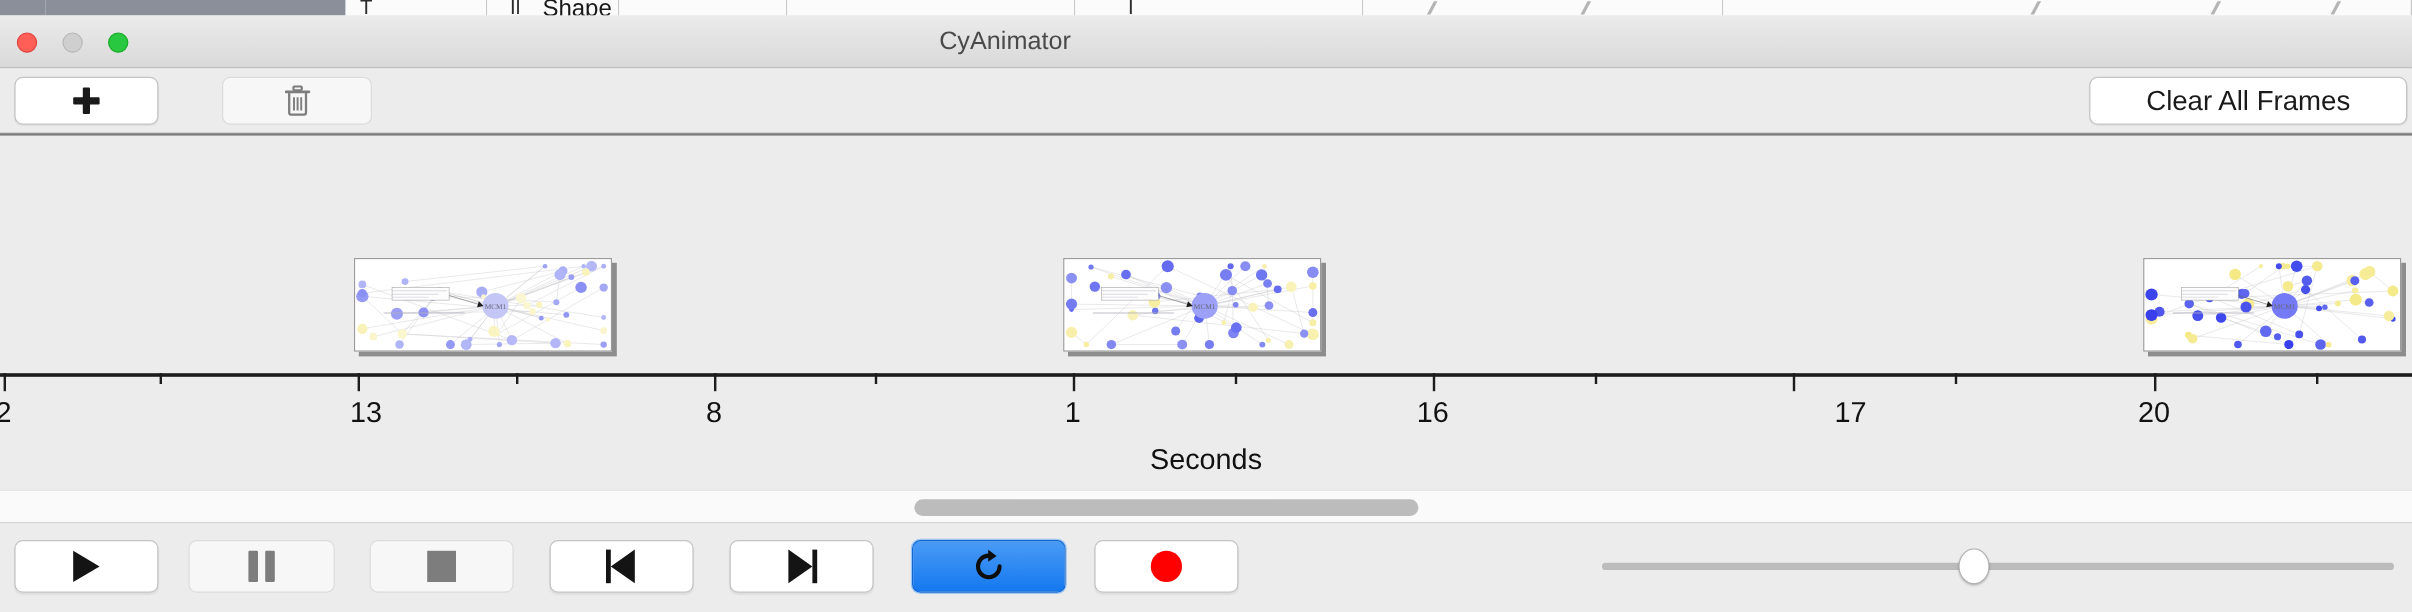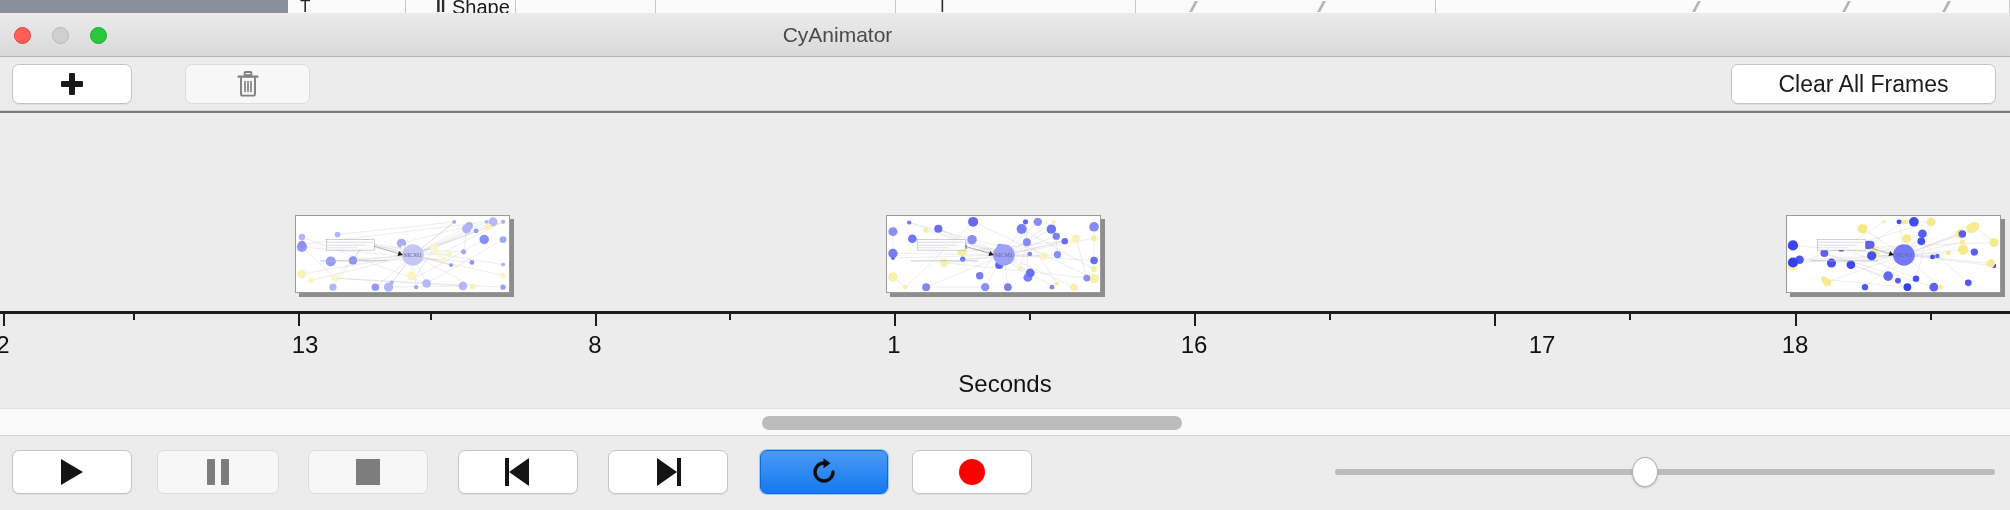--- a/index.html
+++ b/index.html
@@ -110,21 +110,21 @@
     cursor: pointer;
     user-select: none;
   }
   .btn-disabled {
     background: #f7f7f7;
     border-color: #dcdcdc;
     box-shadow: none;
   }
   .btn-add  { left: 12px; top: 7px; width: 120px; height: 40px; }
   .btn-del  { left: 185px; top: 7px; width: 125px; height: 40px; }
-  .btn-clear{ right: 14px; top: 7px; width: 265px; height: 40px;
+  .btn-clear{ right: 4px; top: 7px; width: 265px; height: 40px;
               font-size: 23px; color: #1b1b1b; }
 
   .plus-icon {
     position: relative;
     width: 24px; height: 24px;
   }
   .plus-icon::before, .plus-icon::after {
     content: "";
     position: absolute;
     background: #1a1a1a;
@@ -319,21 +319,21 @@
     <div class="bg-dark" style="left:0px;   width:38px;"></div>
     <div class="bg-dark" style="left:38px;  width:250px;"></div>
     <div class="bg-cell" style="left:288px; width:118px;"></div>
     <div class="bg-cell" style="left:406px; width:110px;"></div>
     <div class="bg-cell" style="left:516px; width:140px;"></div>
     <div class="bg-cell" style="left:656px; width:240px;"></div>
     <div class="bg-cell" style="left:896px; width:240px;"></div>
     <div class="bg-cell" style="left:1136px;width:300px;"></div>
     <div class="bg-cell" style="left:1436px;width:574px;"></div>
     <div class="bg-glyph" style="left:300px;">T</div>
-    <div class="bg-glyph" style="left:436px;font-weight:bold;">Il</div>
+    <div class="bg-glyph" style="left:425px;">Il</div>
     <div class="bg-glyph" style="left:940px;">I</div>
     <div class="bg-shape-text" style="left:452px;">Shape</div>
     <div class="bg-slash" style="left:1192px;"></div>
     <div class="bg-slash" style="left:1320px;"></div>
     <div class="bg-slash" style="left:1695px;"></div>
     <div class="bg-slash" style="left:1845px;"></div>
     <div class="bg-slash" style="left:1945px;"></div>
   </div>
 
   <div class="titlebar">
@@ -696,21 +696,21 @@
       <div class="tick-label" style="left: 305px;">13</div>
       <div class="tick tick-major" style="left: 595px;"></div>
       <div class="tick-label" style="left: 595px;">8</div>
       <div class="tick tick-major" style="left: 894px;"></div>
       <div class="tick-label" style="left: 894px;">1</div>
       <div class="tick tick-major" style="left: 1194px;"></div>
       <div class="tick-label" style="left: 1194px;">16</div>
       <div class="tick tick-major" style="left: 1494px;"></div>
       <div class="tick-label" style="left: 1542px;">17</div>
       <div class="tick tick-major" style="left: 1795px;"></div>
-      <div class="tick-label" style="left: 1795px;">18</div>
+      <div class="tick-label" style="left: 1795px;">20</div>
       <div class="tick tick-minor" style="left: 133px;"></div>
       <div class="tick tick-minor" style="left: 430px;"></div>
       <div class="tick tick-minor" style="left: 729px;"></div>
       <div class="tick tick-minor" style="left: 1029px;"></div>
       <div class="tick tick-minor" style="left: 1329px;"></div>
       <div class="tick tick-minor" style="left: 1629px;"></div>
       <div class="tick tick-minor" style="left: 1930px;"></div>
     </div>
 
   <div class="scrollbar">

